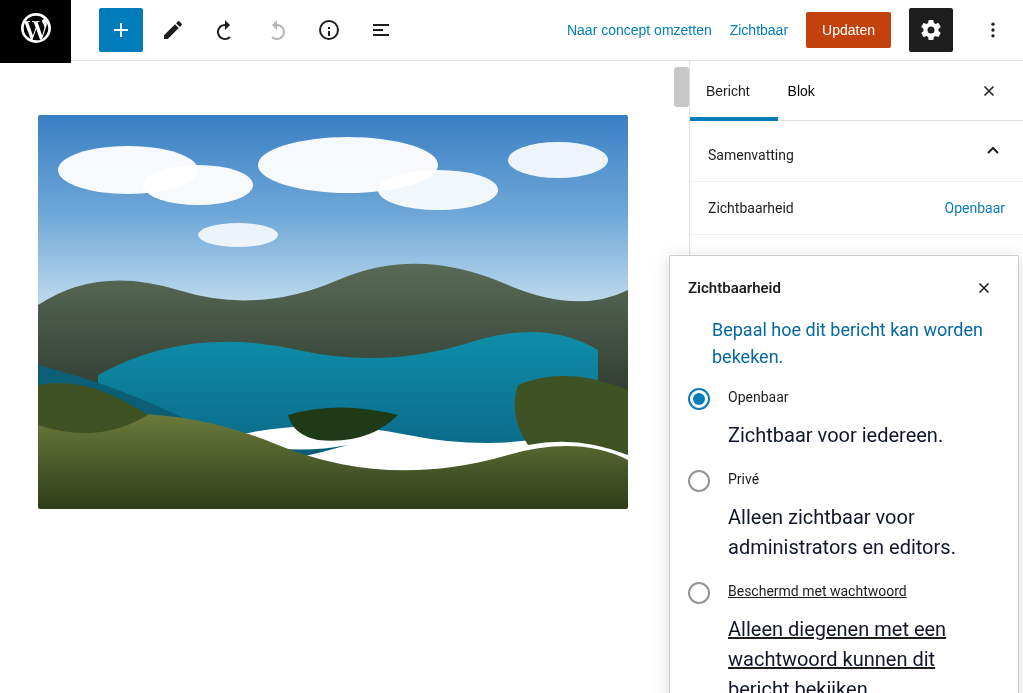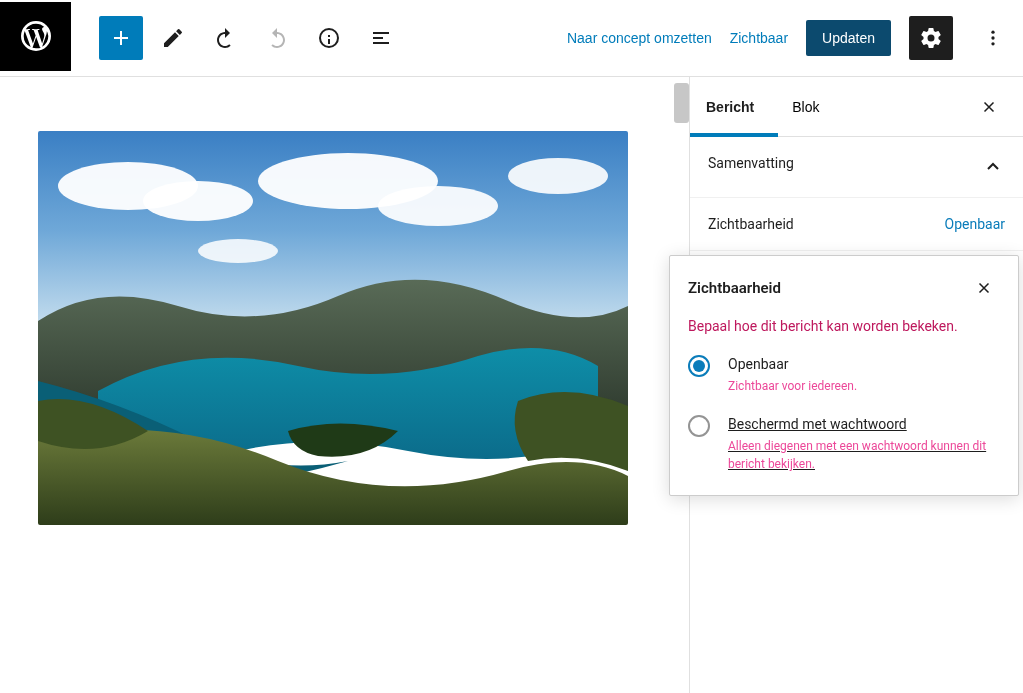--- a/index.html
+++ b/index.html
@@ -1,65 +1,65 @@
 <!DOCTYPE html>
 <html><head>
 <meta charset="utf-8">
 <style>
   * { box-sizing: border-box; margin: 0; padding: 0; }
   body { font-family: -apple-system, BlinkMacSystemFont, "Segoe UI", Roboto, sans-serif; font-size: 13px; color: #1e1e1e; background: #fff; width: 1023px; height: 693px; overflow: hidden; position: relative; }
 
-  .topbar { display: flex; align-items: center; height: 77px; background: #fff; border-bottom: 1px solid #e0e0e0; }
+  .topbar { display: flex; align-items: center; height: 61px; background: #fff; border-bottom: 1px solid #e0e0e0; }
   .wp-logo { width: 71px; height: 69px; margin-top: -4px; background: #000; display: flex; align-items: center; justify-content: center; }
   .wp-logo svg { width: 36px; height: 36px; fill: #fff; }
   .toolbar-left { display: flex; align-items: center; gap: 8px; padding-left: 28px; }
   .sq-btn { width: 44px; height: 44px; border: none; background: transparent; border-radius: 2px; display: flex; align-items: center; justify-content: center; cursor: pointer; }
   .sq-btn svg { width: 24px; height: 24px; fill: #1e1e1e; }
   .sq-btn.add { background: #007cba; }
   .sq-btn.add svg { fill: #fff; }
   .sq-btn.dim svg { fill: #b5b5b5; }
   .toolbar-spring { flex: 1; }
   .toolbar-right { display: flex; align-items: center; gap: 18px; padding-right: 8px; }
   .link-btn { color: #007cba; font-size: 14px; background: none; border: none; cursor: pointer; }
-  .primary-btn { background: #0c4a6e; color: #fff; border: none; border-radius: 2px; padding: 10px 16px; font-size: 14px; cursor: pointer; }
+  .primary-btn { background: #c2410c; color: #fff; border: none; border-radius: 2px; padding: 10px 16px; font-size: 14px; cursor: pointer; }
   .sq-btn.dark { background: #1e1e1e; border-radius: 2px; }
   .sq-btn.dark svg { fill: #fff; }
   .kebab { width: 44px; height: 44px; background: none; border: none; display: flex; align-items: center; justify-content: center; cursor: pointer; }
   .kebab svg { width: 20px; height: 20px; fill: #1e1e1e; }
 
   .body-wrap { display: flex; height: calc(693px - 61px); }
   .canvas { flex: 1; position: relative; padding: 54px 0 0 38px; overflow: hidden; }
   .canvas-scrollbar { position: absolute; right: 0; top: 6px; width: 15px; height: 40px; background: #c7c7c7; border-radius: 3px; }
   .canvas .image-block { width: 590px; height: 394px; border-radius: 2px; overflow: hidden; }
   .canvas .image-block svg { width: 100%; height: 100%; display: block; }
 
   .sidebar { width: 334px; border-left: 1px solid #e0e0e0; display: flex; flex-direction: column; background: #fff; }
   .sidebar-tabs { display: flex; align-items: center; border-bottom: 1px solid #e0e0e0; padding: 0 16px; height: 60px; position: relative; }
   .sidebar-tabs .tab { font-size: 14px; background: none; border: none; padding: 0 14px 0 0; margin-right: 24px; cursor: pointer; color: #000000; }
-  .sidebar-tabs .tab.active { color: #1e1e1e; font-weight: 700; }
+  .sidebar-tabs .tab.active { color: #1e1e1e; font-weight: 400; }
   .sidebar-tabs .tab-indicator { position: absolute; bottom: -1px; left: 0; width: 88px; height: 4px; background: #007cba; }
   .sidebar-tabs .close-x { margin-left: auto; width: 36px; height: 36px; background: none; border: none; cursor: pointer; font-size: 20px; display:flex;align-items:center;justify-content:center; }
 
-  .panel-row { display: flex; align-items: flex-start; justify-content: space-between; padding: 18px 18px; border-bottom: 1px solid #f0f0f0; }
+  .panel-row { display: flex; align-items: flex-end; justify-content: space-between; padding: 18px 18px; border-bottom: 1px solid #f0f0f0; }
   .panel-row.header { font-size: 15px; }
   .panel-row .chevron { width: 24px; height: 24px; }
   .panel-row .label { font-size: 14px; color: #1e1e1e; }
   .panel-row .value { font-size: 14px; color: #0a7cba; }
 
   .popover { position: absolute; right: 4px; top: 255px; width: 350px; background: #fff; border: 1px solid #ccc; border-radius: 2px; box-shadow: 0 3px 18px rgba(0,0,0,.14); padding: 16px 18px 22px 18px; }
   .popover-head { display: flex; align-items: center; justify-content: space-between; margin-bottom: 12px; }
   .popover-head h3 { font-size: 15px; font-weight: 600; }
   .popover-head .close-x { background: none; border: none; cursor: pointer; font-size: 20px; width: 32px; height: 32px; display:flex;align-items:center;justify-content:center; }
-  .popover-desc { font-size: 14px; color: #be185d; line-height: 1.5; margin-bottom: 18px; }
+  .popover-desc { font-size: 18px; color: #0369a1; line-height: 1.5; margin-bottom: 18px; margin-left: 24px; }
   .radio-row { display: grid; grid-template-columns: 26px 1fr; column-gap: 14px; margin-bottom: 20px; }
   .radio { width: 22px; height: 22px; border: 2px solid #949494; border-radius: 50%; background: #fff; position: relative; cursor: pointer; }
   .radio.checked { border-color: #0a7cba; }
   .radio.checked::after { content: ""; position: absolute; inset: 3px; background: #0a7cba; border-radius: 50%; }
   .radio-label { font-size: 14px; color: #1e1e1e; margin-top: 1px; }
-  .radio-desc { font-size: 12px; color: #ec4899; grid-column: 2; line-height: 1.5; }
+  .radio-desc { font-size: 20px; color: #0f172a; grid-column: 2; margin-top: 10px; line-height: 1.5; }
 </style>
 </head>
 <body>
 
 <div class="topbar">
   <div class="wp-logo">
     <svg viewBox="0 0 24 24">
         <path d="M12 2a10 10 0 1 0 0 20 10 10 0 0 0 0-20zm-8.2 10c0-1.2.26-2.34.72-3.36l3.92 10.73A8.2 8.2 0 0 1 3.8 12zm8.2 8.2c-.8 0-1.58-.12-2.32-.33l2.46-7.15 2.52 6.9c.2.05.4.1.6.13-.74.29-1.54.45-2.38.45h-.88zm1.13-12.04c.5-.03.94-.08.94-.08.45-.05.4-.71-.04-.69 0 0-1.34.1-2.2.1-.81 0-2.17-.1-2.17-.1-.45-.02-.5.66-.05.69 0 0 .42.05.86.08l1.28 3.5-1.8 5.38L6.77 8.16c.5-.03.94-.08.94-.08.45-.05.4-.71-.04-.69 0 0-1.34.1-2.2.1h-.3A8.18 8.18 0 0 1 12 3.8c2.14 0 4.08.82 5.54 2.15h-.11c-.81 0-1.38.7-1.38 1.46 0 .68.39 1.25.81 1.93.31.55.68 1.25.68 2.27 0 .7-.27 1.52-.63 2.66l-.82 2.73-2.96-8.84zm5.96.32A8.17 8.17 0 0 1 20.2 12a8.2 8.2 0 0 1-4.12 7.1l2.5-7.24c.47-1.17.63-2.1.63-2.94 0-.3-.02-.58-.06-.84z"></path>
       </svg>
   </div>
@@ -191,19 +191,24 @@
       </button>
   </div>
   <p class="popover-desc">Bepaal hoe dit bericht kan worden bekeken.</p>
 
   <div class="radio-row">
     <div class="radio checked"></div>
     <div class="radio-label">Openbaar</div>
     <div class="radio-desc">Zichtbaar voor iedereen.</div>
   </div>
 
+  <div class="radio-row">
+    <div class="radio"></div>
+    <div class="radio-label">Privé</div>
+    <div class="radio-desc">Alleen zichtbaar voor administrators en editors.</div>
+  </div>
 
   <div class="radio-row" style="margin-bottom:0;text-decoration:underline;">
     <div class="radio"></div>
     <div class="radio-label">Beschermd met wachtwoord</div>
     <div class="radio-desc">Alleen diegenen met een wachtwoord kunnen dit bericht bekijken.</div>
   </div>
 </div>
 
 </body></html>

